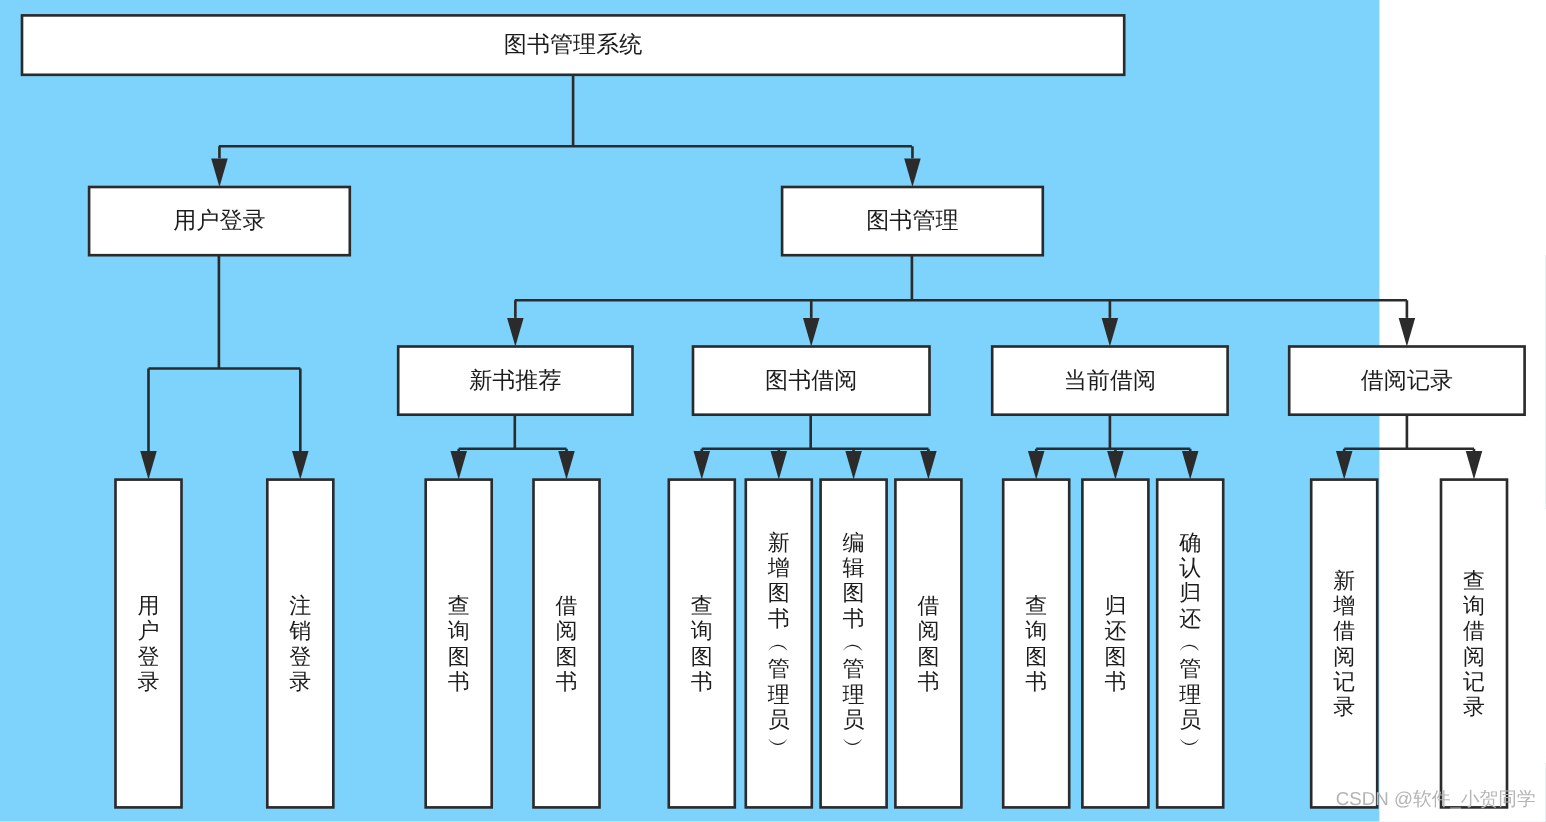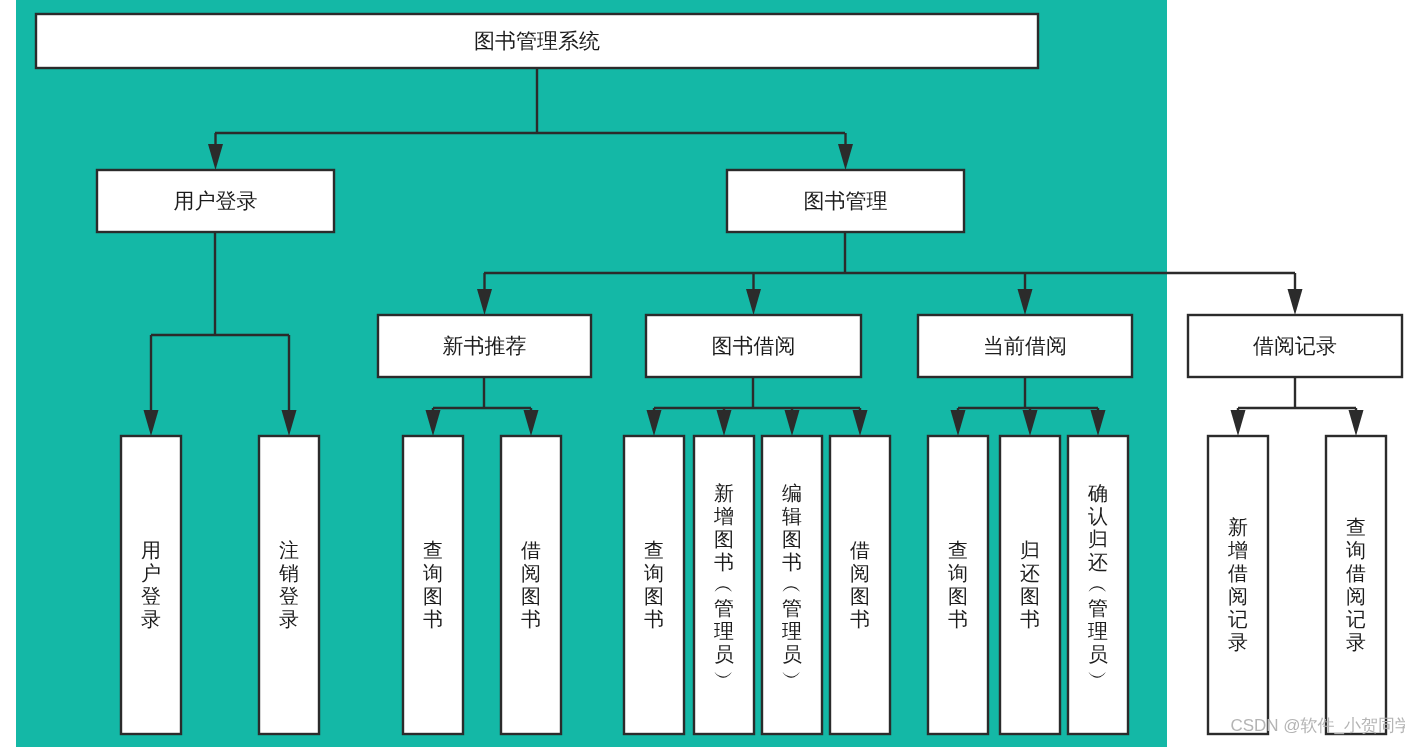--- a/index.html
+++ b/index.html
@@ -8,24 +8,23 @@
     background: #ffffff;
   }
   body {
     width: 1405px;
     height: 747px;
     font-family: "Liberation Sans", "DejaVu Sans", sans-serif;
     overflow: hidden;
   }
   #diagram-root {
     position: relative;
-    width: 1151px;
+    width: 1254px;
     height: 747px;
-    background: #14b8a6;
-    margin-left: 16px;
+    background: #7dd3fc;
   }
   svg#flowchart {
     position: absolute;
     left: 0;
     top: 0;
     width: 1405px;
     height: 747px;
     display: block;
   }
   .node-rect {

